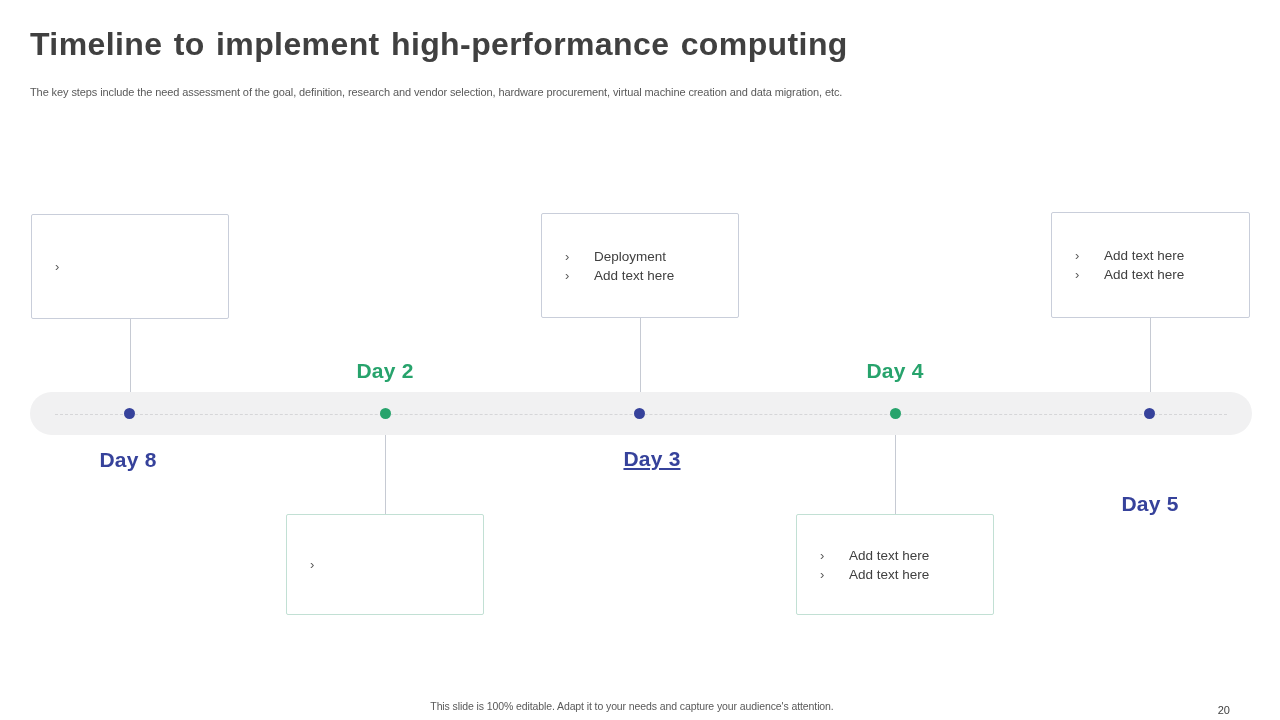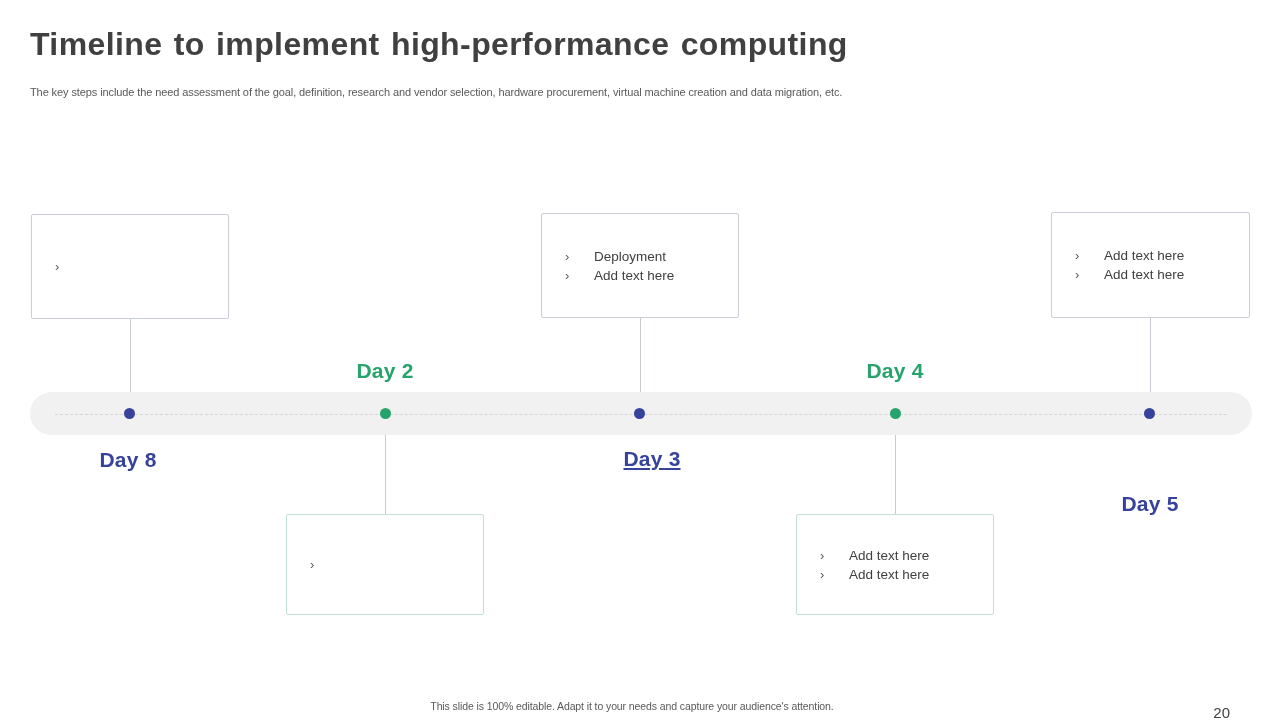--- a/index.html
+++ b/index.html
@@ -154,21 +154,21 @@
     font-size: 10.5px;
     letter-spacing: -0.1px;
     color: var(--text_gray);
   }
   .page-number {
     position: absolute;
     left: 1200px;
     top: 704px;
     width: 30px;
     text-align: right;
-    font-size: 15px;
+    font-size: 11px;
     color: var(--text_dark);
   }
 </style>
 </head>
 <body>
 
 <div class="slide">
 
   <h1 class="title">Timeline to implement high-performance computing</h1>
   <p class="subtitle">The key steps include the need assessment of the goal, definition, research and vendor selection, hardware procurement, virtual machine creation and data migration, etc.</p>

